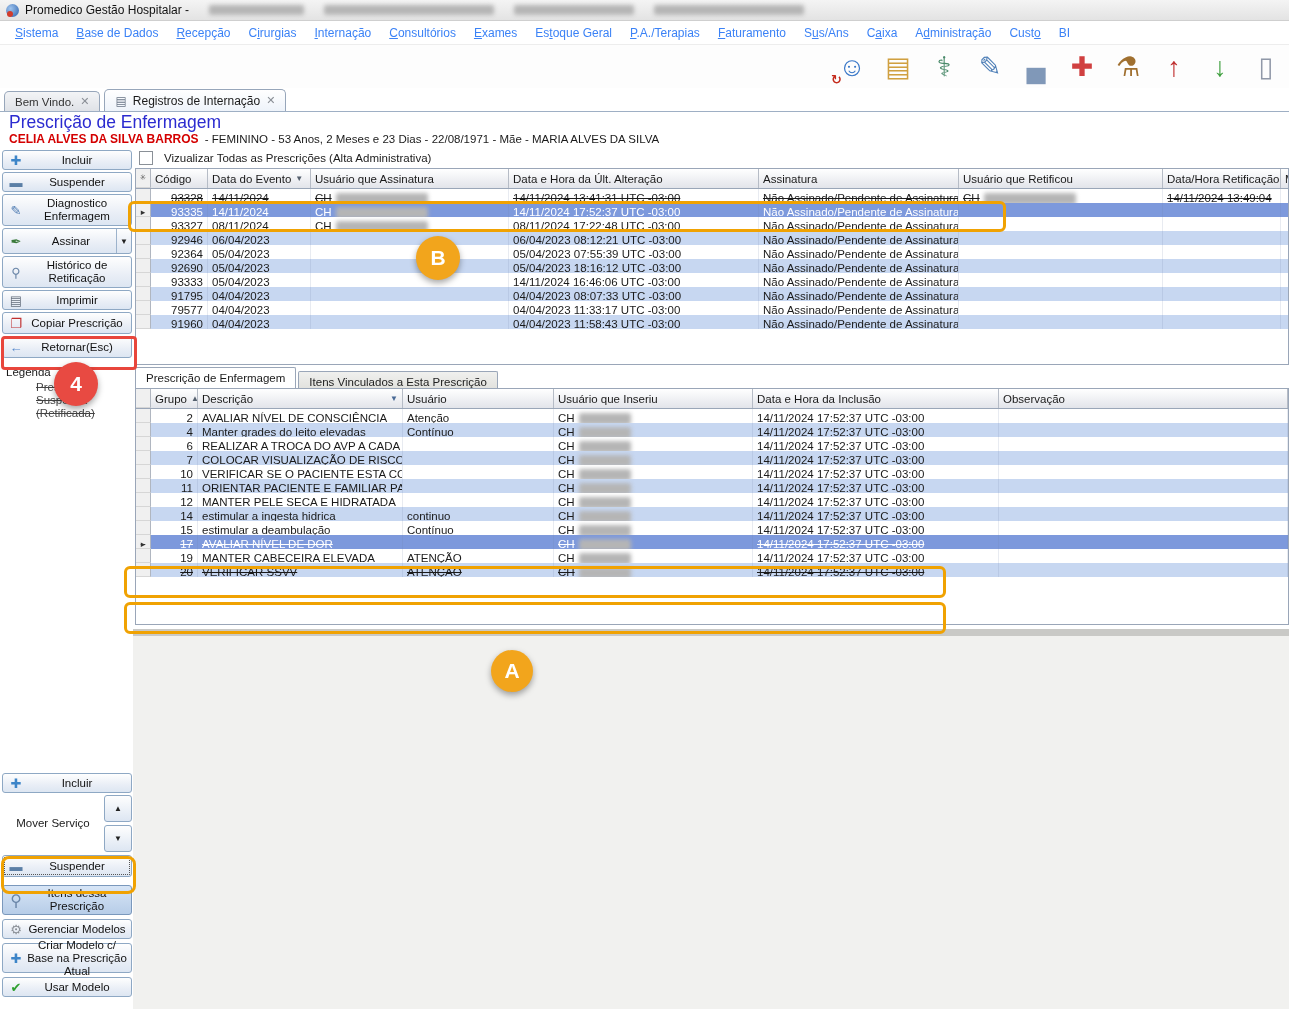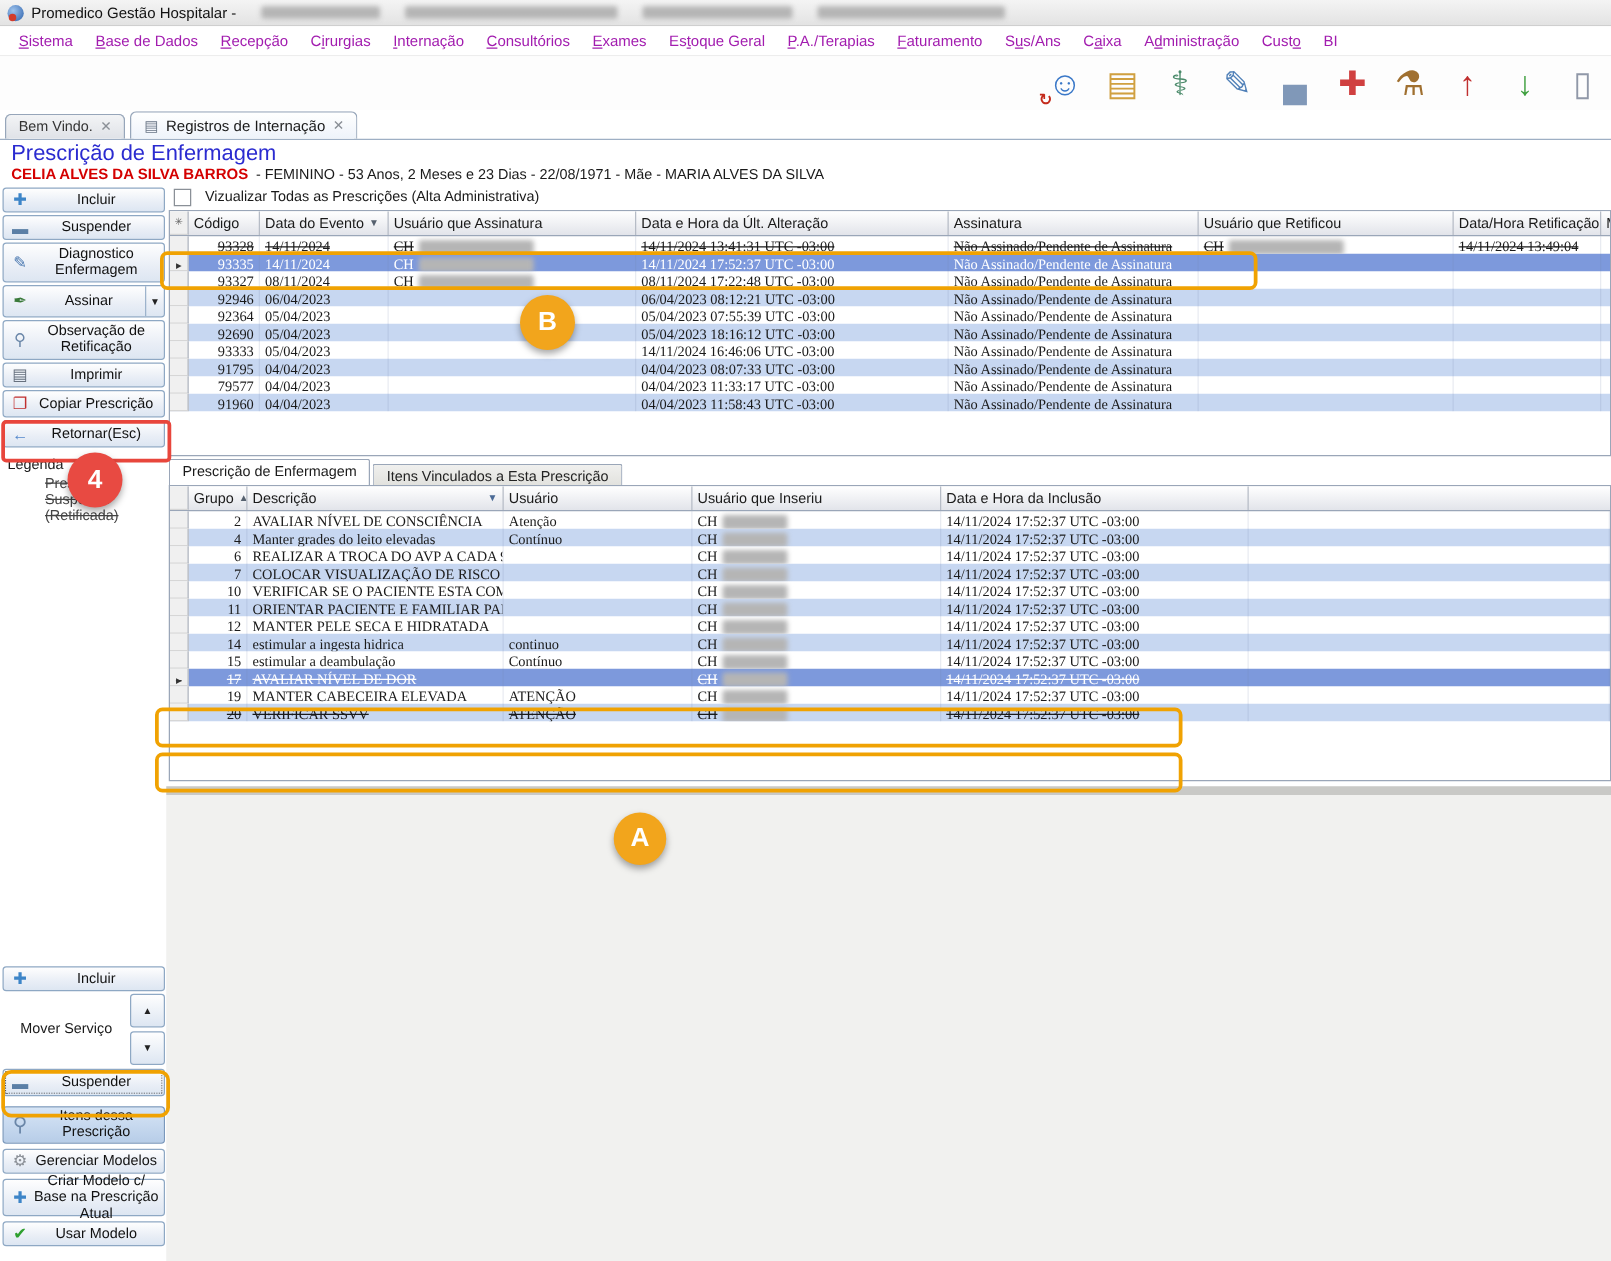--- a/index.html
+++ b/index.html
@@ -15,21 +15,21 @@
   #app-icon{width:13px;height:13px;border-radius:50%;
     background:radial-gradient(circle at 35% 35%,#9fc4ee,#2a5faa);position:relative;flex:none;}
   #app-icon:after{content:"";position:absolute;left:1px;bottom:0;width:6px;height:6px;
     border-radius:50%;background:#d23c2c;}
   #titlebar .ttext{font-size:12px;color:#111;}
   .redact{display:inline-block;background:#b5b5b5;filter:blur(2px);border-radius:2px;vertical-align:middle;}
   #titlebar .redact{height:10px;margin-left:14px;}
   
   #menubar{position:absolute;left:0;top:21px;width:100%;height:24px;background:#fff;
     border-bottom:1px solid #ededed;display:flex;align-items:center;padding-left:6px;box-sizing:border-box;}
-  .menu-item{padding:3px 9px;font-size:12px;color:#a21caf;cursor:default;}
+  .menu-item{padding:3px 9px;font-size:12px;color:#3b82f6;cursor:default;}
   .menu-item u{text-decoration:underline;}
   
   #toolbar{position:absolute;left:0;top:45px;width:100%;height:43px;background:#fdfdfd;
     display:flex;align-items:center;justify-content:flex-end;overflow:hidden;}
   .tool-icon{width:46px;height:38px;font-size:27px;line-height:38px;text-align:center;flex:none;
     position:relative;}
   .tool-icon .mini{position:absolute;left:2px;bottom:0;font-size:13px;line-height:13px;color:#c42b1c;font-weight:bold;}
   
   #tabstrip{position:absolute;left:0;top:88px;width:100%;height:24px;
     border-bottom:1px solid #9eafc4;box-sizing:border-box;display:flex;align-items:flex-end;padding-left:4px;gap:4px;}
@@ -69,21 +69,21 @@
   #ptable{left:135px;top:168px;width:1154px;height:197px;}
   #itable{left:135px;top:388px;width:1154px;height:237px;}
   .thead,.trow{display:grid;}
   #ptable .thead,#ptable .trow{grid-template-columns:15px 57px 103px 198px 250px 200px 204px 118px 1fr;}
   #itable .thead,#itable .trow{grid-template-columns:15px 47px 205px 151px 199px 246px 1fr;}
   .thead{height:19px;background:linear-gradient(#ffffff,#e2e4ea);border-bottom:1px solid #9aa6b8;}
   .thead div{border-right:1px solid #b6bcc6;padding:0 4px;line-height:18px;font-size:11.5px;
     color:#1a1a1a;white-space:nowrap;overflow:hidden;display:flex;align-items:center;gap:4px;}
   .thead .sorticon{font-size:8px;color:#55606e;}
   .thead .filtericon{font-size:8px;color:#4a6a96;margin-left:auto;}
-  .trow{height:14px;line-height:18px;font-family:Liberation Serif, serif;}
+  .trow{height:14px;line-height:18px;}
   .trow div{padding:0 4px;border-right:1px solid rgba(110,130,165,.16);white-space:nowrap;overflow:hidden;font-size:11.5px;}
   .trow .ind,.thead .ind{background:#f0f0f0;border-right:1px solid #b0b6c0;border-bottom:1px solid #d6d6d6;
     padding:0;text-align:center;font-size:9px;color:#333;}
   .thead .ind{font-size:8px;color:#666;justify-content:center;}
   .trow.alt{background:#c7d7f1;}
   .trow.sel{background:#7d99dc;color:#fff;}
   .trow.struck div{text-decoration:line-through;}
   .num{text-align:right;}
   .ucell .redact{height:12px;margin-left:4px;}
   #btabs{position:absolute;left:135px;top:366px;width:1154px;height:22px;display:flex;align-items:flex-end;gap:2px;}
@@ -175,21 +175,21 @@
     <span class="bicon" style="color:#4a78b0">✎</span>
     <span class="blabel">Diagnostico Enfermagem</span>
   </div>
   <div class="sbtn" style="height:26px;padding-right:0">
     <span class="bicon" style="color:#3a7a3a">✒</span>
     <span class="blabel">Assinar</span>
     <span class="bsplit">▼</span>
   </div>
   <div class="sbtn" style="height:32px">
     <span class="bicon" style="color:#6a86a8">⚲</span>
-    <span class="blabel">Observação de Retificação</span>
+    <span class="blabel">Histórico de Retificação</span>
   </div>
   <div class="sbtn" style="height:20px">
     <span class="bicon" style="color:#66707e">▤</span>
     <span class="blabel">Imprimir</span>
   </div>
   <div class="sbtn" style="height:22px">
     <span class="bicon" style="color:#c03030">❐</span>
     <span class="blabel">Copiar Prescrição</span>
   </div>
   <div class="sbtn" style="height:22px">
@@ -338,20 +338,21 @@
 </div>
 
 <div id="itable" class="gridtable">
     <div class="thead">
       <div class="ind"></div>
       <div>Grupo<span class="sorticon">▲</span></div>
       <div>Descrição<span class="filtericon">▼</span></div>
       <div>Usuário</div>
       <div>Usuário que Inseriu</div>
       <div>Data e Hora da Inclusão</div>
+      <div>Observação</div>
     </div>
     <div class="trow">
       <div class="ind"></div>
       <div class="num">2</div>
       <div>AVALIAR NÍVEL DE CONSCIÊNCIA</div>
       <div>Atenção</div>
       <div class="ucell">CH<span class="redact" style="width: 52px;"></span></div>
       <div>14/11/2024 17:52:37 UTC -03:00</div>
       <div></div>
     </div>

